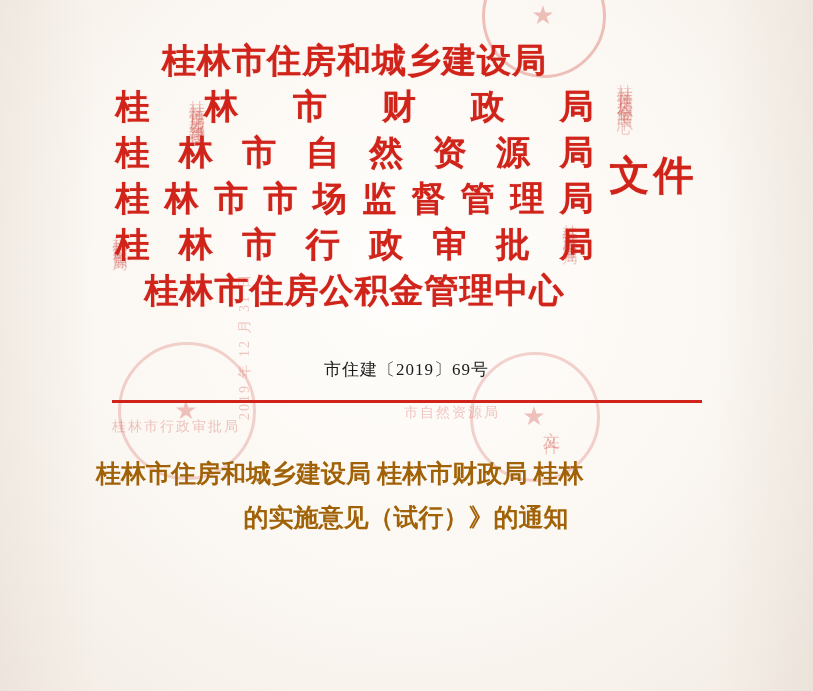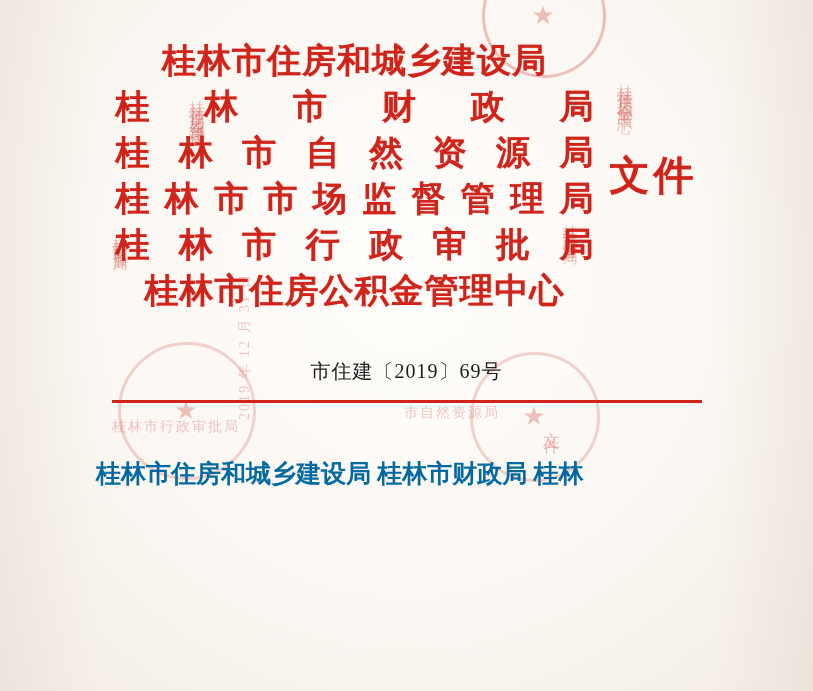--- a/index.html
+++ b/index.html
@@ -148,40 +148,40 @@
     text-shadow: 0 0 1px rgba(208,36,27,0.55);
   }
 
   
   .docnum {
     position: absolute;
     top: 358px;
     left: 0; right: 0;
     text-align: center;
     color: #1b1b1b;
-    font-size: 20px;
+    font-size: 17px;
     letter-spacing: 1px;
     font-family: "Liberation Serif", serif;
   }
   .rule {
     position: absolute;
     top: 400px;
     left: 112px;
     width: 590px;
     height: 3px;
     background: #d0241b;
   }
 
   
   .title {
     position: absolute;
     top: 452px;
     left: 96px;
     width: 620px;
-    color: #0369a1;
+    color: #a16207;
     font-weight: bold;
     font-size: 25px;
     line-height: 44px;
     text-align: center;
     font-family: "Liberation Serif", serif;
   }
   .title .l { display: block; white-space: nowrap; }
   .title .l-left { text-align: left; }
 </style>
 </head>
@@ -258,15 +258,16 @@
     </div>
     <div class="wenjian">文件</div>
   </div>
 
   <div class="docnum">市住建〔2019〕69号</div>
 
   <div class="rule"></div>
 
   <div class="title">
     <span class="l l-left">桂林市住房和城乡建设局 桂林市财政局 桂林</span>
+    <span class="l">的实施意见（试行）》的通知</span>
   </div>
 
 </div>
 
 </body></html>

